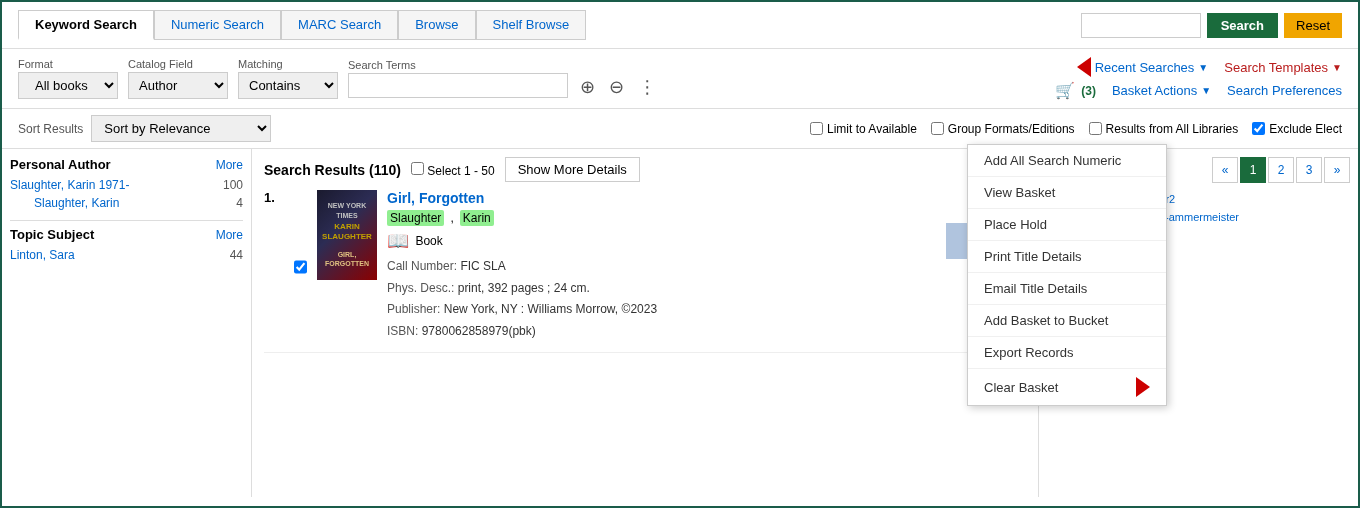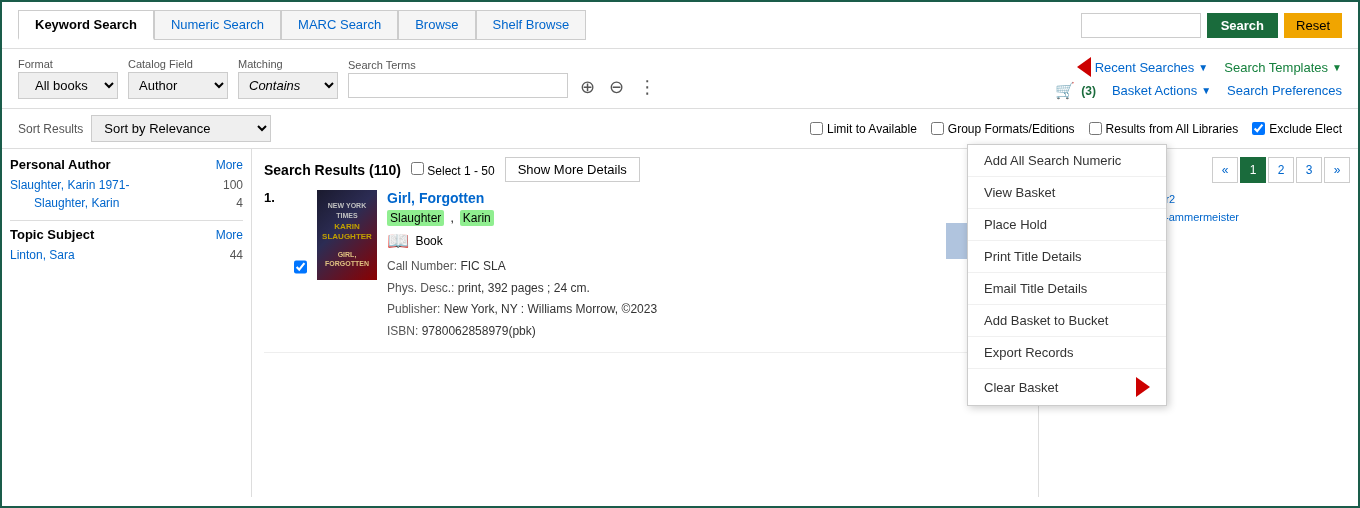--- a/index.html
+++ b/index.html
@@ -390,21 +390,21 @@
       align-items: center;
       gap: 4px;
       color: #0066cc;
       text-decoration: none;
       font-size: 13px;
     }
     .search-templates-link {
       display: flex;
       align-items: center;
       gap: 4px;
-      color: #15803d;
+      color: #b91c1c;
       text-decoration: none;
       font-size: 13px;
       text-align: right;
     }
     .basket-actions-link {
       display: flex;
       align-items: center;
       gap: 4px;
       color: #0066cc;
       text-decoration: none;
@@ -472,21 +472,21 @@
       </select>
     </div>
     <div class="form-group">
       <label>Catalog Field</label>
       <select style="border:1px solid #ccc;padding:4px 6px;font-size:13px;min-width:100px;">
         <option>Author</option>
       </select>
     </div>
     <div class="form-group">
       <label>Matching</label>
-      <select style="border:1px solid #ccc;padding:4px 6px;font-size:13px;min-width:100px;font-style:italic;">
+      <select style="border:1px solid #ccc;padding:4px 6px;font-size:13px;min-width:100px;">
         <option>Contains</option>
       </select>
     </div>
     <div class="form-group">
       <label>Search Terms</label>
       <input type="text" class="search-term-input" style="border: 1px solid rgb(204, 204, 204); padding: 4px 6px; font-size: 13px; width: 220px;">
     </div>
     <button class="icon-btn" style="margin-top:16px;font-size:18px;">⊕</button>
     <button class="icon-btn" style="margin-top:16px;font-size:18px;">⊖</button>
     <button class="icon-btn" style="margin-top:16px;font-size:18px;">⋮</button>

